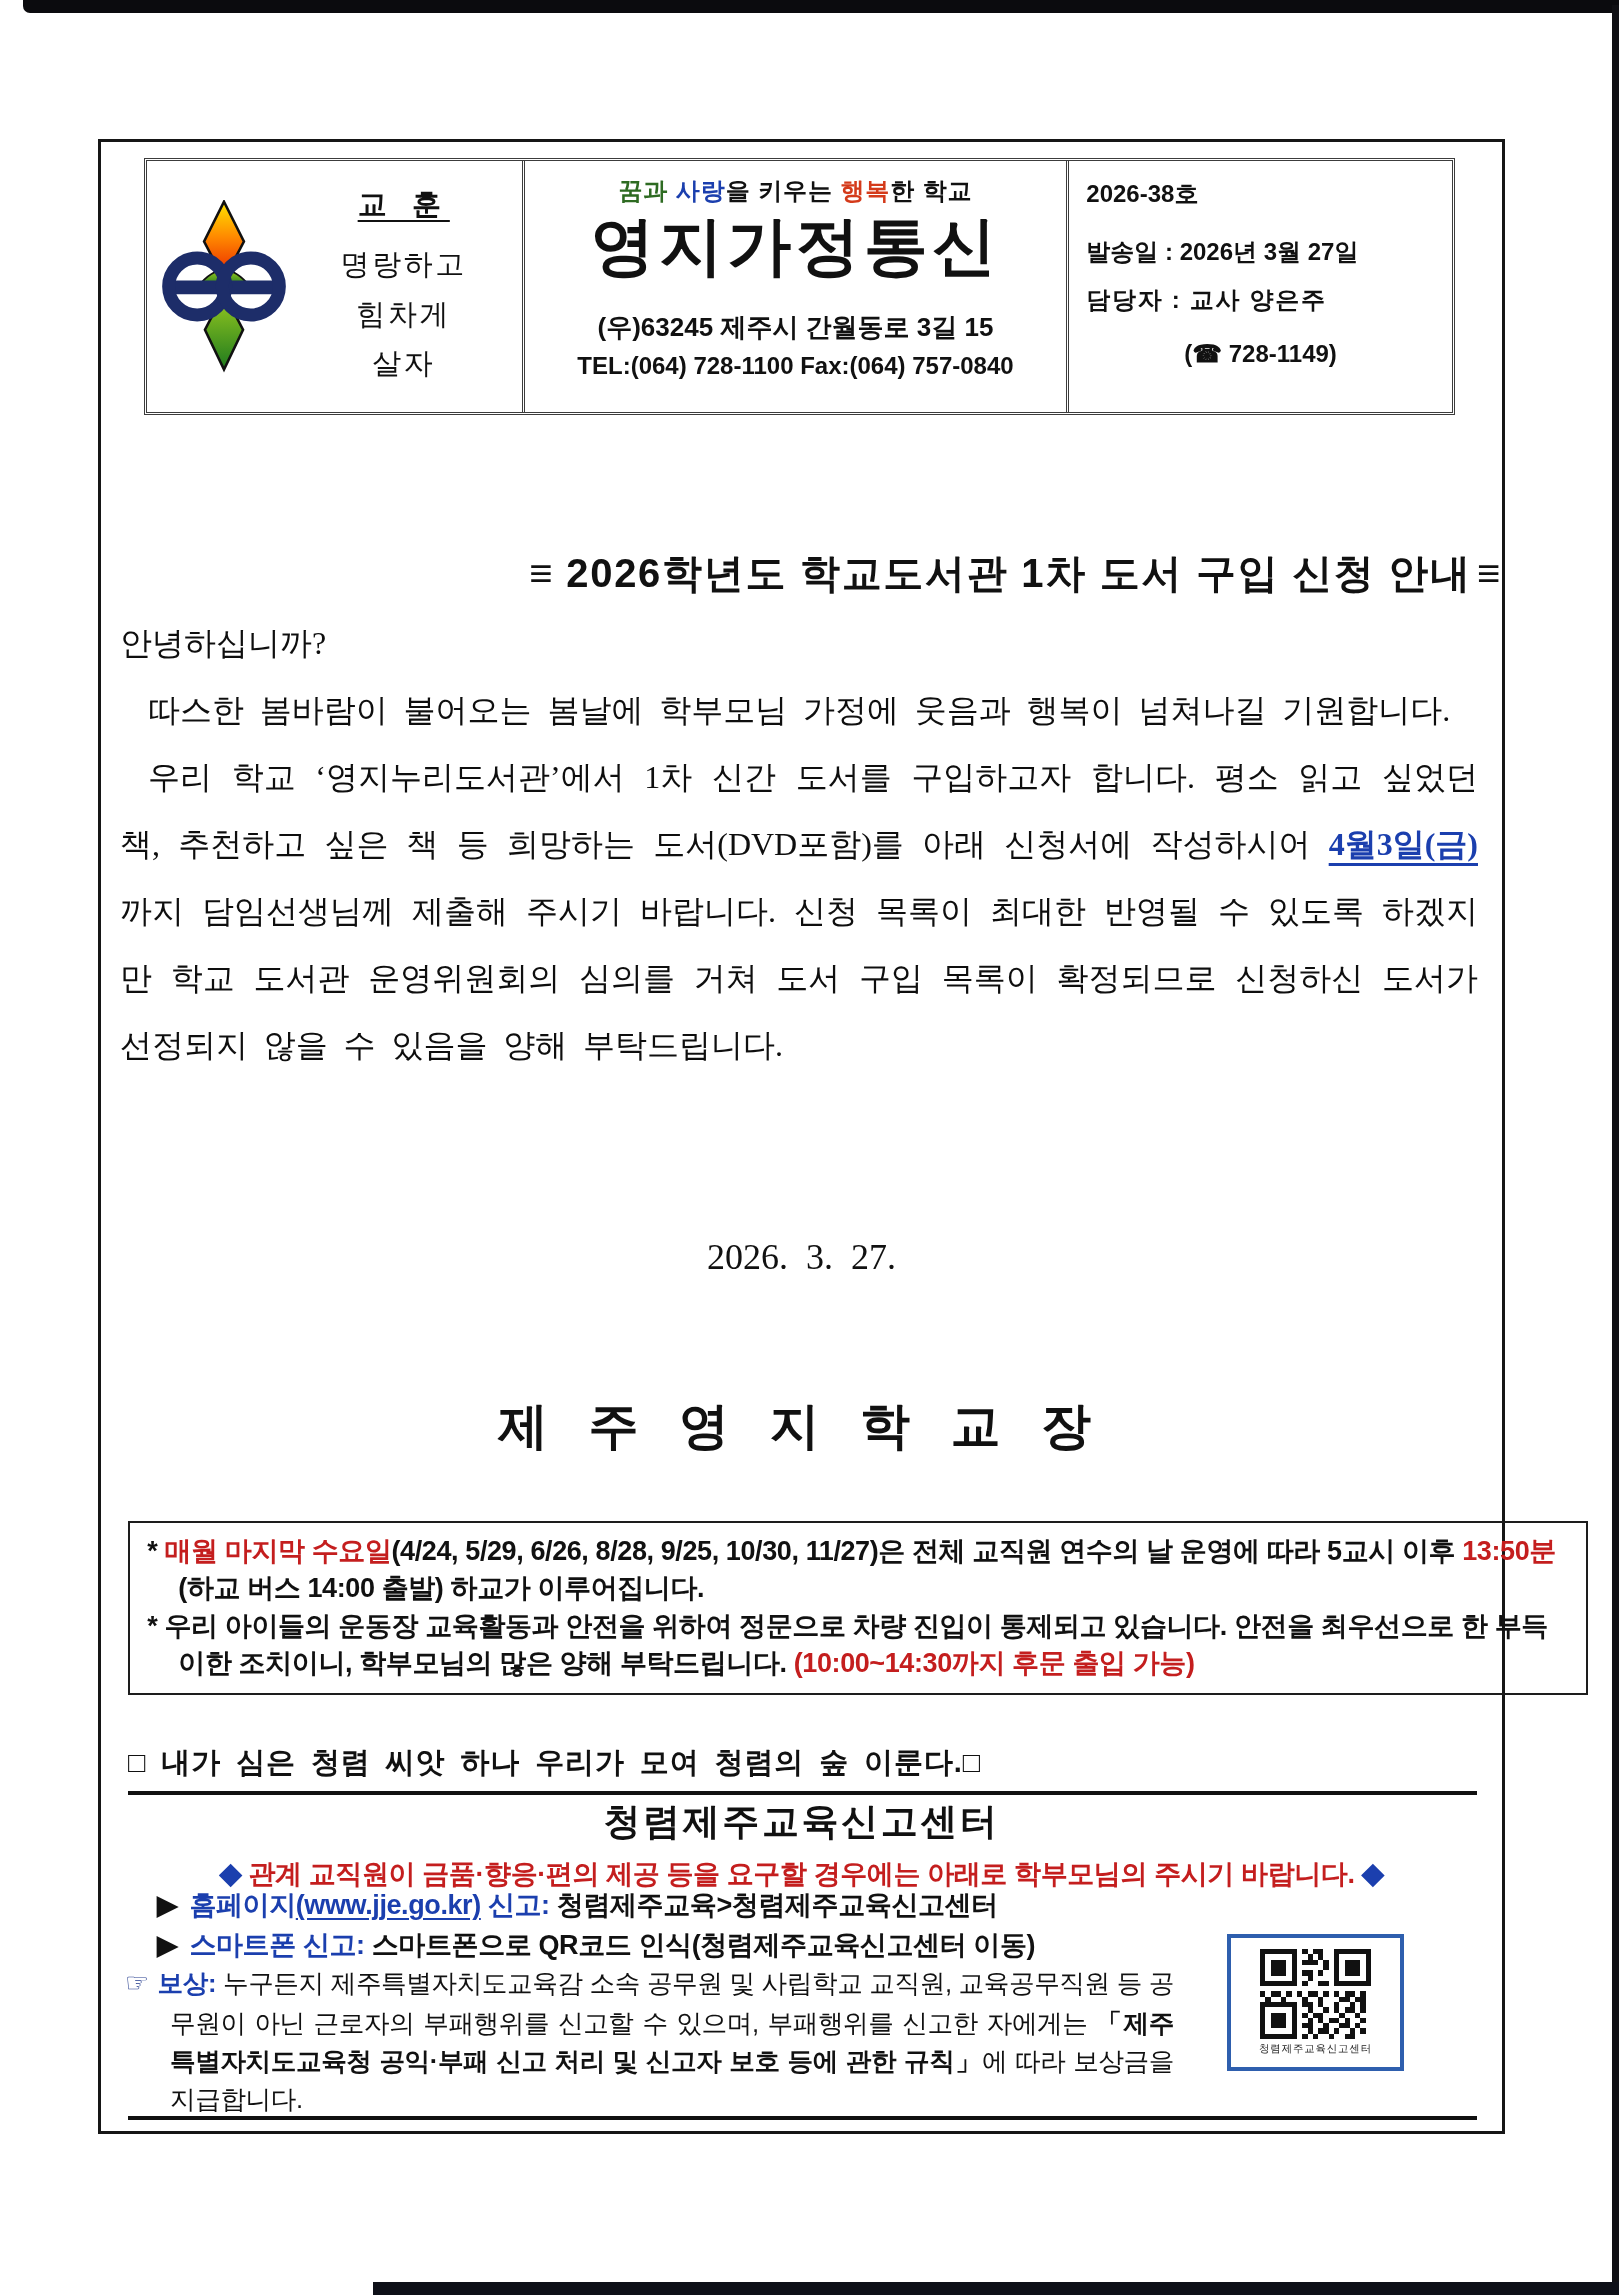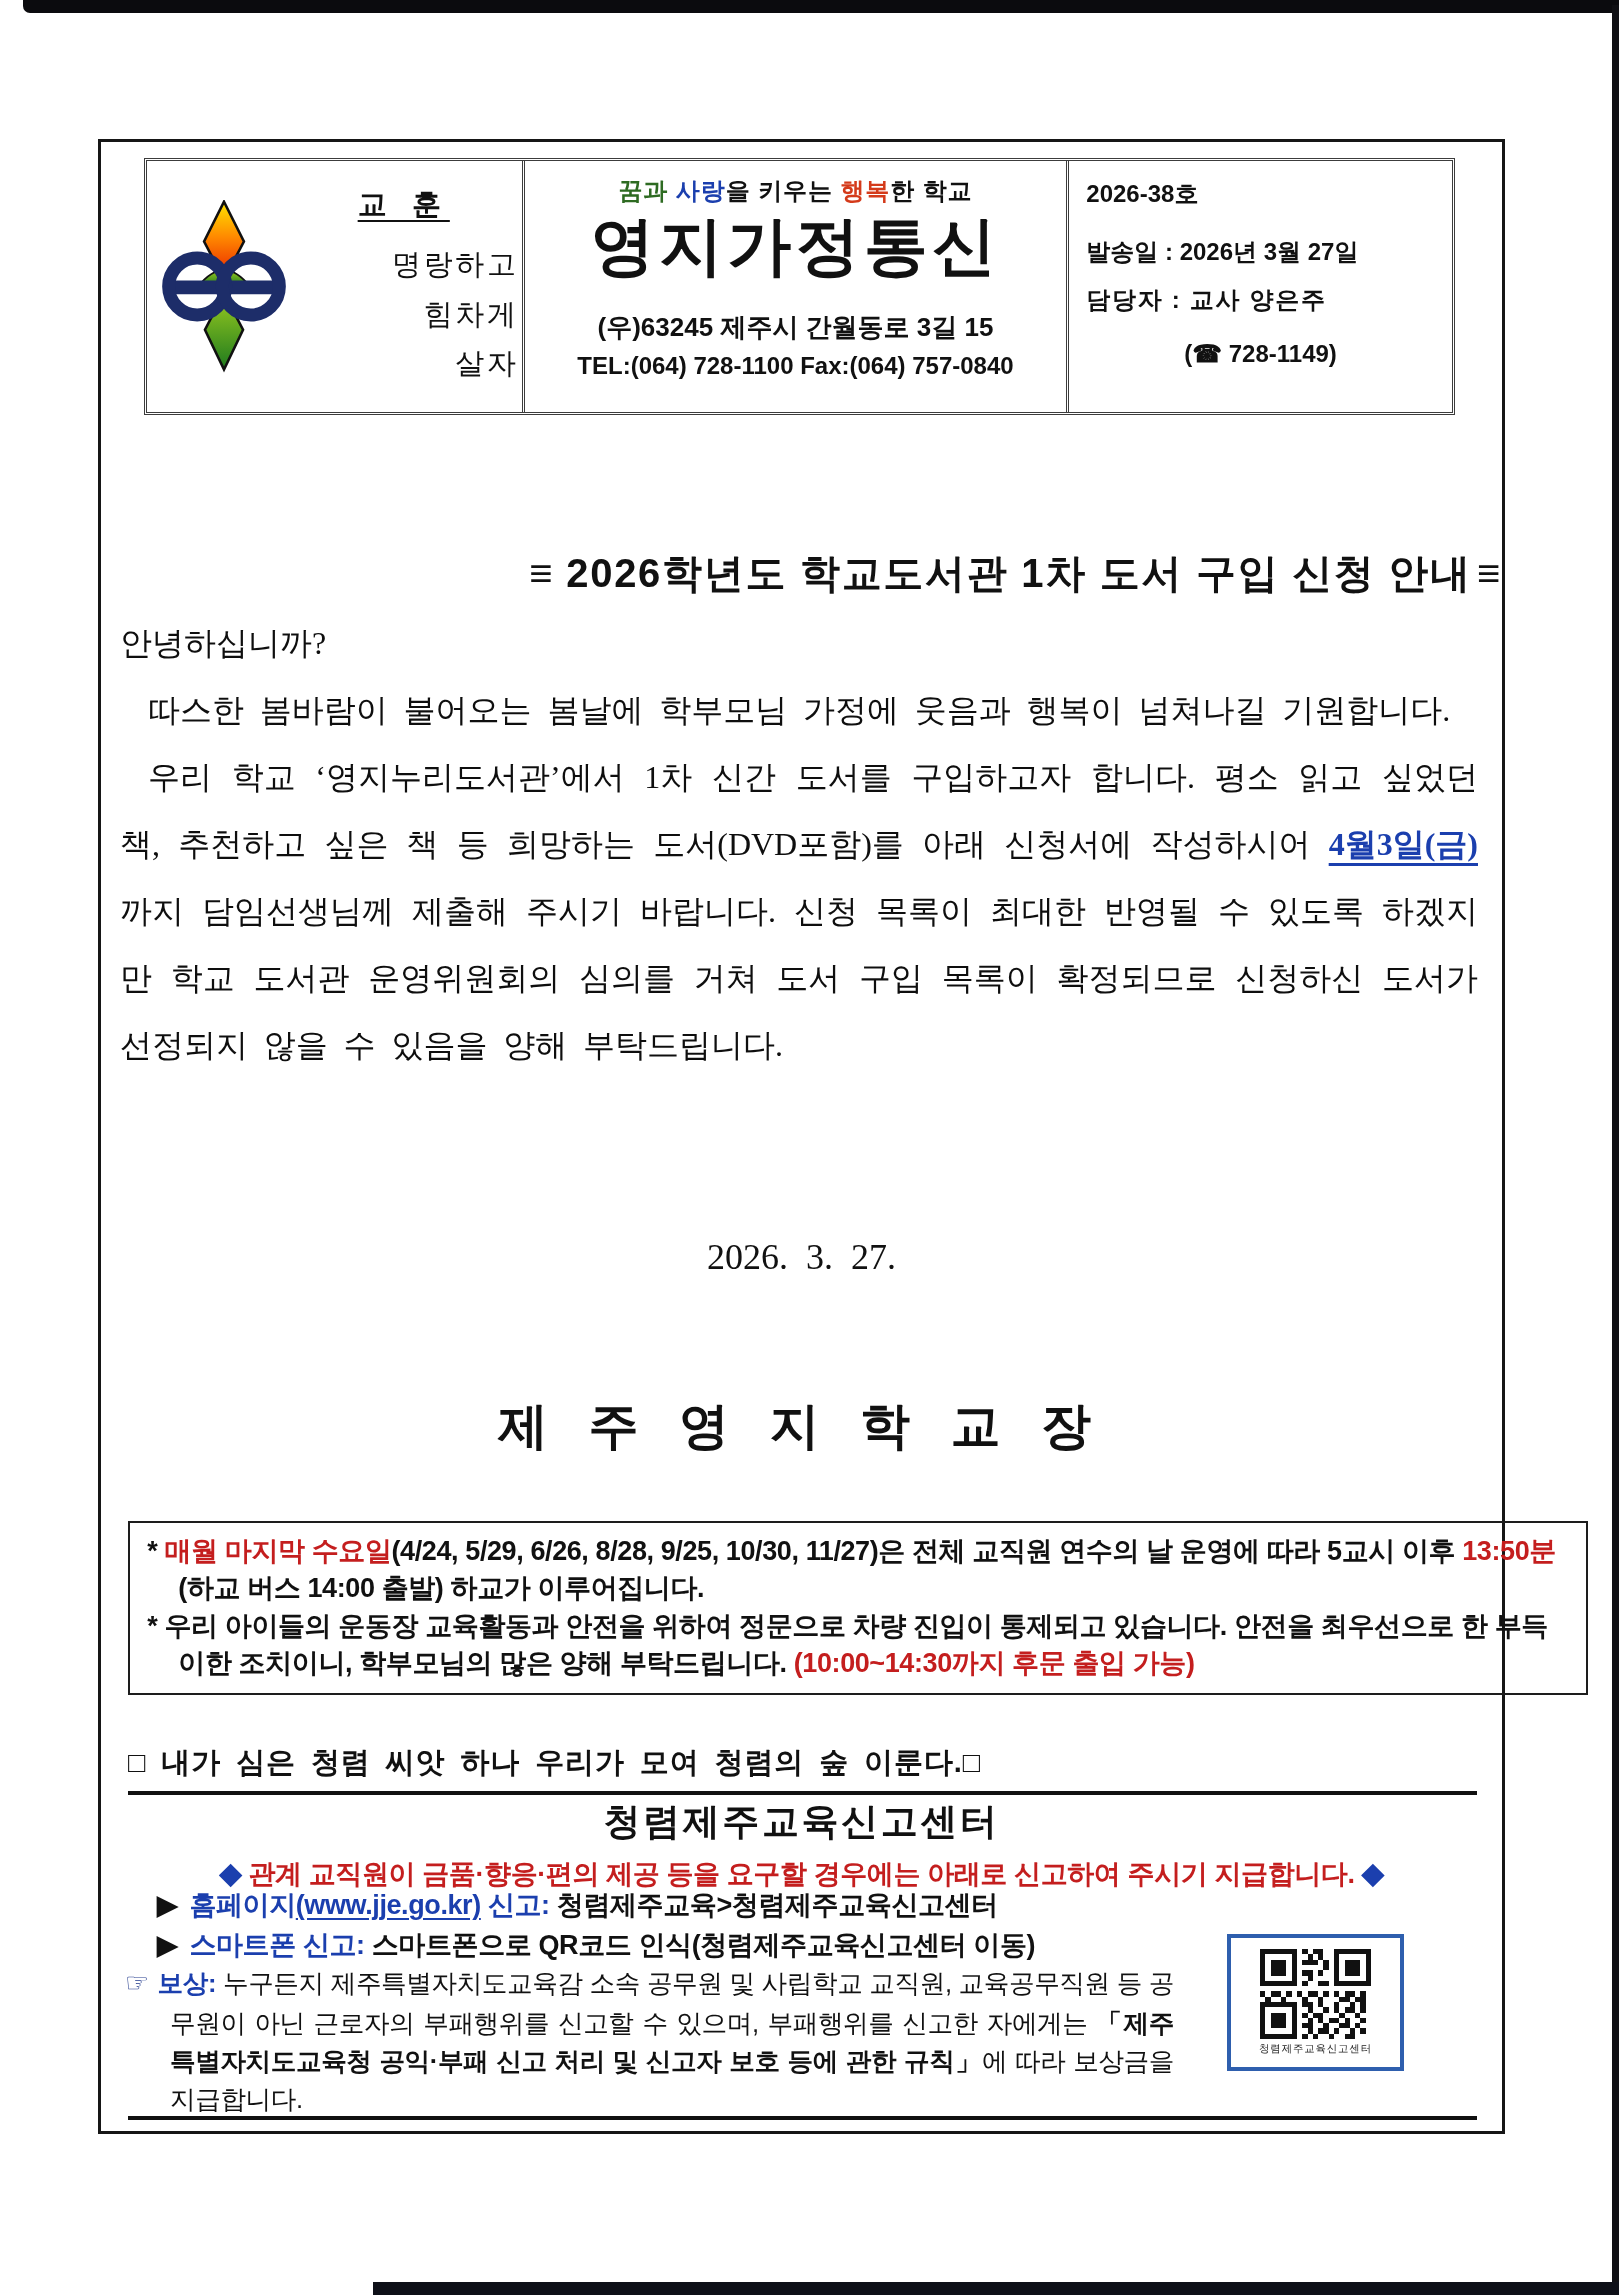--- a/index.html
+++ b/index.html
@@ -13,21 +13,21 @@
   .doc{position:absolute;left:98px;top:139px;width:1401px;height:1989px;border:3.5px solid #161616;}
   
   .hdr{position:absolute;left:43px;top:16px;width:1311px;height:257px;border:3.5px double #3c3c3c;
        display:flex;box-sizing:border-box;background:#fff;}
   .hdr-cell1{flex:0 0 378px;display:flex;align-items:center;border-right:3.5px double #3c3c3c;padding:5.2px 3.5px 5.2px 12px;box-sizing:border-box;}
   .hdr-cell2{flex:1;border-right:3.5px double #3c3c3c;text-align:center;padding-top:14px;box-sizing:border-box;}
   .hdr-cell3{flex:0 0 383px;padding:12px 17.3px;box-sizing:border-box;font-weight:600;font-size:24px;}
   .logo{width:130px;height:173px;flex:0 0 130px;}
   .motto{flex:1;text-align:center;}
   .motto-title{font-size:29px;font-weight:700;letter-spacing:8.7px;text-decoration:underline;text-underline-offset:6px;margin-bottom:15.6px;}
-  .motto-line{font-size:29px;line-height:1.7;letter-spacing:2.6px;text-align:right;}
+  .motto-line{font-size:29px;line-height:1.7;letter-spacing:2.6px;}
   .hdr-slogan{font-size:24px;font-weight:700;letter-spacing:0.9px;}
   .c-green{color:#2e6b22;} .c-blue{color:#1b3fae;} .c-red{color:#d43a1a;}
   .hdr-name{font-size:64px;font-weight:800;letter-spacing:4.3px;line-height:1.1;margin-top:3.5px;}
   .hdr-addr{font-size:26px;font-weight:600;margin-top:29px;}
   .hdr-tel{font-size:24px;font-weight:600;margin-top:7px;}
   .issue{text-align:left;margin-top:5.2px;}
   .send{margin-top:26px;} .mgr{margin-top:16px;letter-spacing:1.7px;}
   .phone{text-align:center;margin-top:24px;}
   
   .doc-title{position:absolute;left:0;top:356px;width:100%;text-align:right;
@@ -139,21 +139,21 @@
     <div class="signature">제 주 영 지 학 교 장</div>
 
     <div class="notice">
       <p><span>*</span><span class="red"> 매월 마지막 수요일</span><span>(4/24, 5/29, 6/26, 8/28, 9/25, 10/30, 11/27)은 전체 교직원 연수의 날 운영에 따라 5교시 이후 </span><span class="red">13:50분</span><span> (하교 버스 14:00 출발) 하교가 이루어집니다.</span></p>
       <p><span>*</span><span> 우리 아이들의 운동장 교육활동과 안전을 위하여 정문으로 차량 진입이 통제되고 있습니다. 안전을 최우선으로 한 부득이한 조치이니, 학부모님의 많은 양해 부탁드립니다. </span><span class="red">(10:00~14:30까지 후문 출입 가능)</span></p>
     </div>
 
     <div class="slogan-line">□ 내가 심은 청렴 씨앗 하나 우리가 모여 청렴의 숲 이룬다.□</div>
     <div class="rule"></div>
     <div class="center-title">청렴제주교육신고센터</div>
-    <div class="warning"><span class="dmd">◆</span><span> 관계 교직원이 금품·향응·편의 제공 등을 요구할 경우에는 아래로 신고하여 주시기 지급합니다. </span><span class="dmd">◆</span></div>
+    <div class="warning"><span class="dmd">◆</span><span> 관계 교직원이 금품·향응·편의 제공 등을 요구할 경우에는 아래로 학부모님의 주시기 바랍니다. </span><span class="dmd">◆</span></div>
 
     <div class="rline homepage"><span class="arrow">▶</span><span class="lk">홈페이지</span><span class="lk-u">(www.jje.go.kr)</span><span class="lk"> 신고:</span><span> 청렴제주교육&gt;청렴제주교육신고센터</span></div>
 
     <div class="rline smartphone"><span class="arrow">▶</span><span class="lk">스마트폰 신고:</span><span> 스마트폰으로 QR코드 인식(청렴제주교육신고센터 이동)</span></div>
 
     <div class="reward">
       <p><span class="hand">☞</span><span class="blue-b">보상:</span><span> 누구든지 제주특별자치도교육감 소속 공무원 및 사립학교 교직원, 교육공무직원 등 공무원이 아닌 근로자의 부패행위를 신고할 수 있으며, 부패행위를 신고한 자에게는 </span><span class="rule-b">「제주특별자치도교육청 공익·부패 신고 처리 및 신고자 보호 등에 관한 규칙」</span><span>에 따라 보상금을 지급합니다.</span></p>
     </div>
 
     <div class="qr-box">

